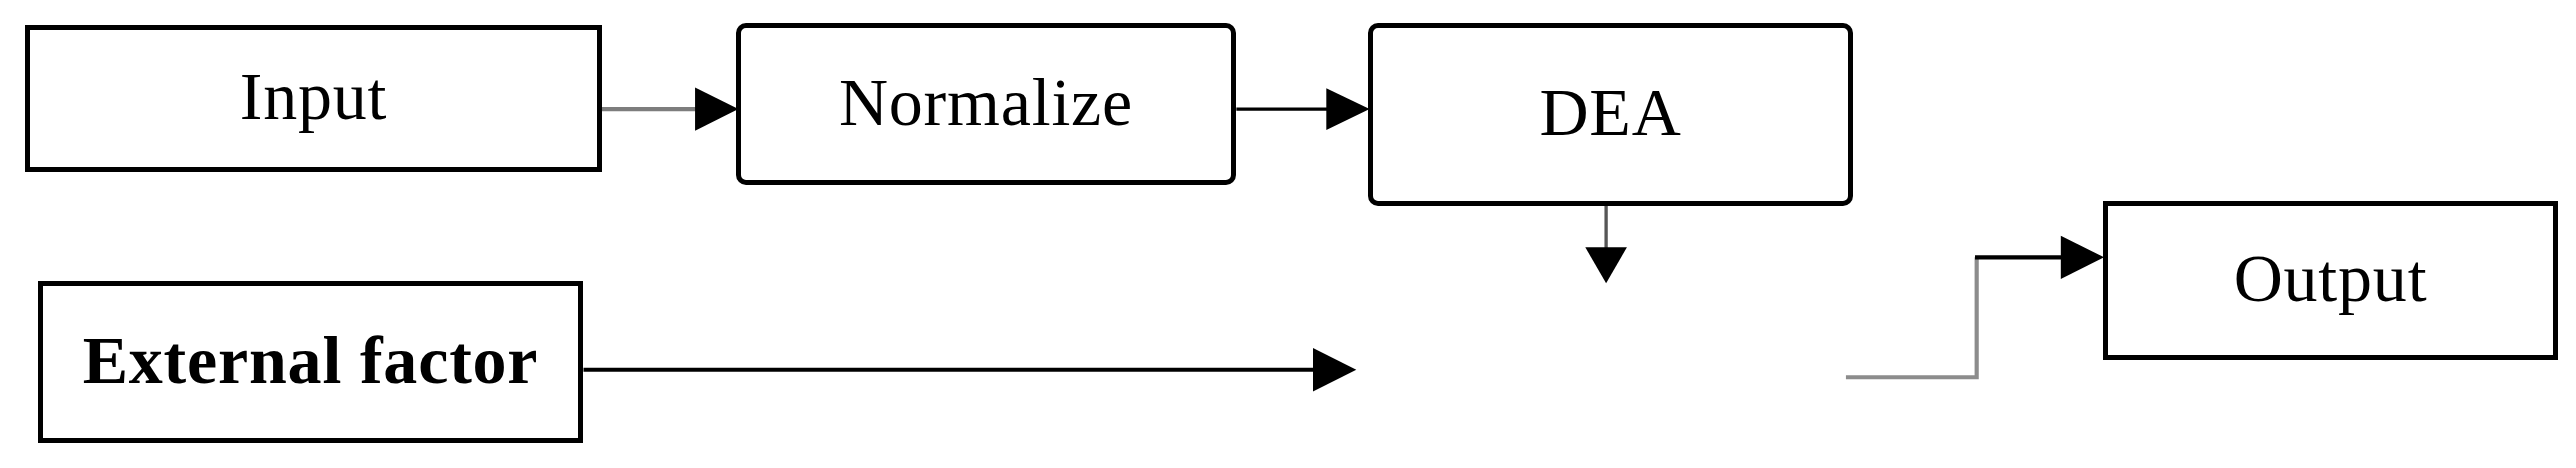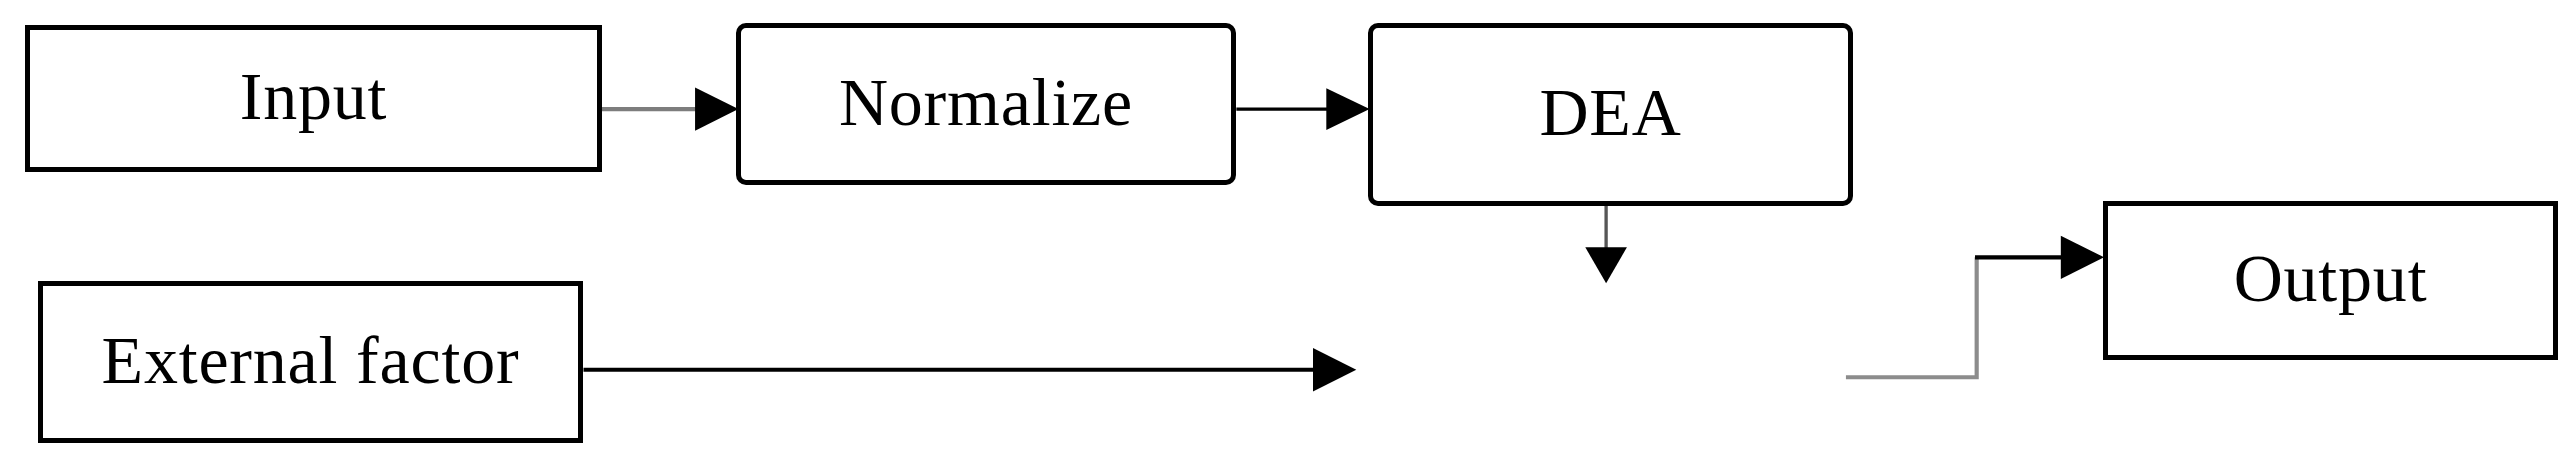--- a/index.html
+++ b/index.html
@@ -33,21 +33,21 @@
     color: #000000;
     letter-spacing: 0.8px;
     white-space: nowrap;
     line-height: 1;
     padding-bottom: 5px;
   }
   
   #node-input            { left: 25px;   top: 25px;  width: 577px; height: 147px; }
   #node-normalize        { left: 736px;  top: 23px;  width: 500px; height: 162px; }
   #node-dea              { left: 1368px; top: 23px;  width: 485px; height: 183px; }
-  #node-external-factor  { left: 38px;   top: 281px; width: 545px; height: 162px; }
+  #node-external-factor  { left: 38px;   top: 281px; width: 545px; height: 162px; font-weight: bold; }
   #node-cva              { left: 1355px; top: 278px; width: 492px; height: 165px; }
   #node-output           { left: 2103px; top: 180px; width: 455px; height: 159px; margin-top: 21px; }
   .edges-layer {
     position: absolute;
     left: 0;
     top: 0;
     width: 2576px;
     height: 468px;
   }
 </style>

